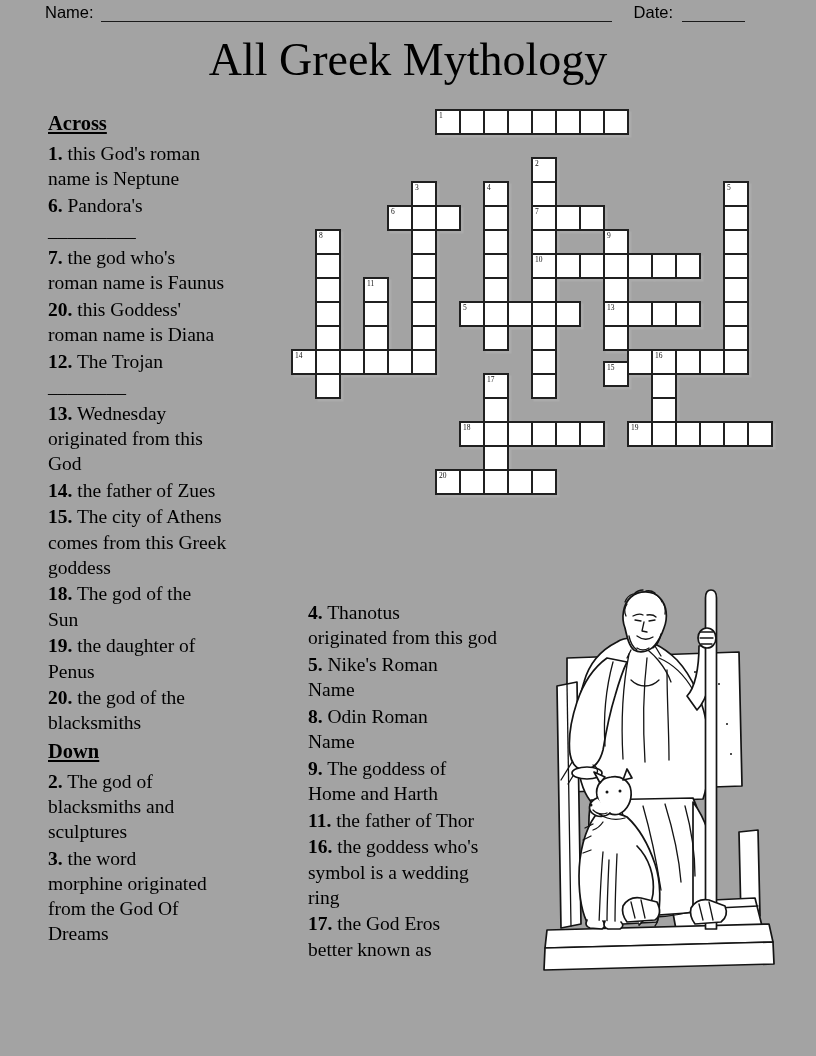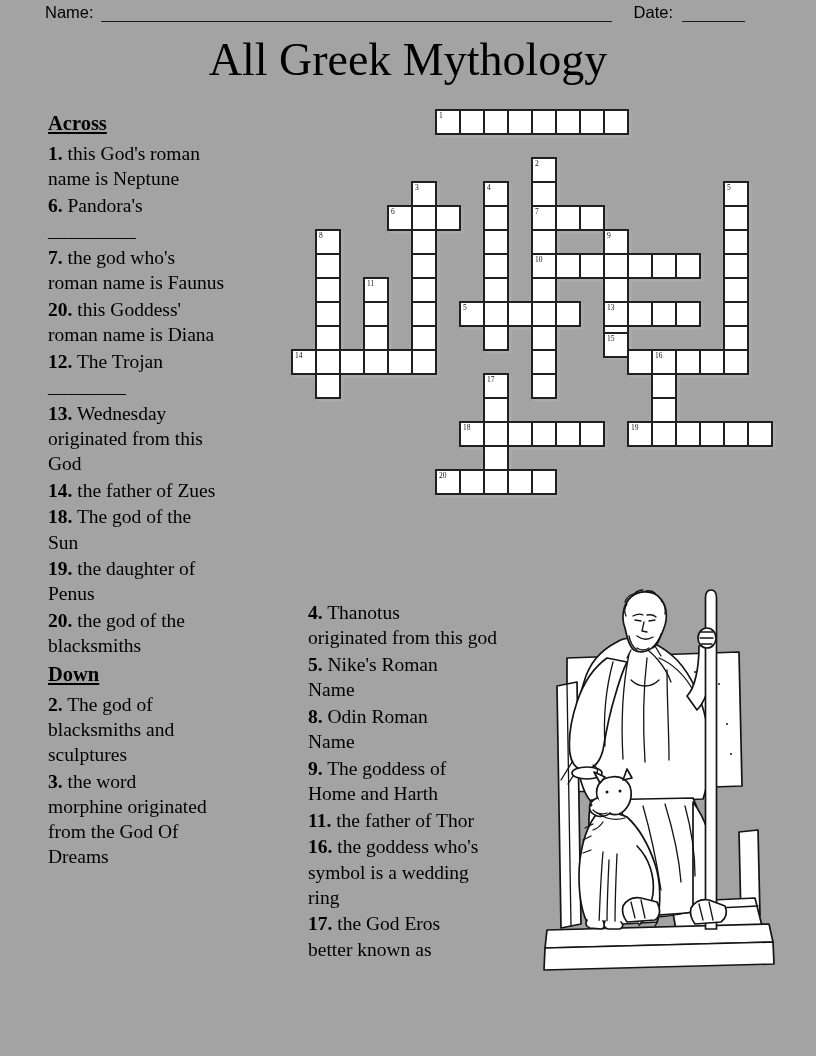--- a/index.html
+++ b/index.html
@@ -149,21 +149,21 @@
       <div class="cell" style="left: 432px; top: 216px;"></div>
       <div class="cell" style="left: 0px; top: 240px;">
         <span class="cnum">14</span>
       </div>
       <div class="cell" style="left: 24px; top: 240px;"></div>
       <div class="cell" style="left: 48px; top: 240px;"></div>
       <div class="cell" style="left: 72px; top: 240px;"></div>
       <div class="cell" style="left: 96px; top: 240px;"></div>
       <div class="cell" style="left: 120px; top: 240px;"></div>
       <div class="cell" style="left: 240px; top: 240px;"></div>
-      <div class="cell" style="left: 312px; top: 223px;">
+      <div class="cell" style="left: 312px; top: 252px;">
         <span class="cnum">15</span>
       </div>
       <div class="cell" style="left: 336px; top: 240px;"></div>
       <div class="cell" style="left: 360px; top: 240px;">
         <span class="cnum">16</span>
       </div>
       <div class="cell" style="left: 384px; top: 240px;"></div>
       <div class="cell" style="left: 408px; top: 240px;"></div>
       <div class="cell" style="left: 432px; top: 240px;"></div>
       <div class="cell" style="left: 24px; top: 264px;"></div>
@@ -210,20 +210,23 @@
         <p class="clue"><b>7.</b><span class="ct"> the god who's
 roman name is Faunus</span></p>
         <p class="clue"><b>20.</b><span class="ct"> this Goddess'
 roman name is Diana</span></p>
         <p class="clue"><b>12.</b><span class="ct"> The Trojan
 ________</span></p>
         <p class="clue"><b>13.</b><span class="ct"> Wednesday
 originated from this
 God</span></p>
         <p class="clue"><b>14.</b><span class="ct"> the father of Zues</span></p>
+        <p class="clue"><b>15.</b><span class="ct"> The city of Athens
+comes from this Greek
+goddess</span></p>
         <p class="clue"><b>18.</b><span class="ct"> The god of the
 Sun</span></p>
         <p class="clue"><b>19.</b><span class="ct"> the daughter of
 Penus</span></p>
         <p class="clue"><b>20.</b><span class="ct"> the god of the
 blacksmiths</span></p>
       </div>
     <h2 class="sect down">Down</h2>
     <div id="down-list-left">
         <p class="clue"><b>2.</b><span class="ct"> The god of

